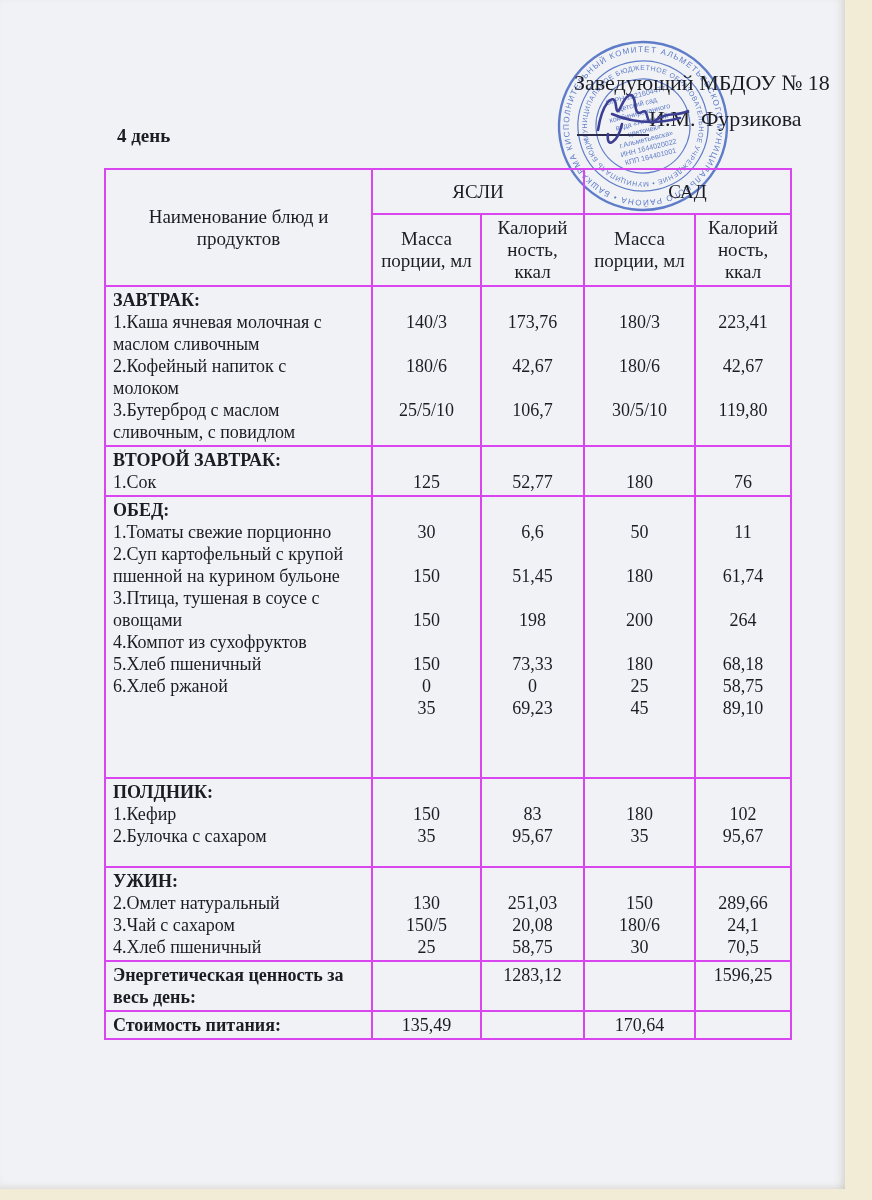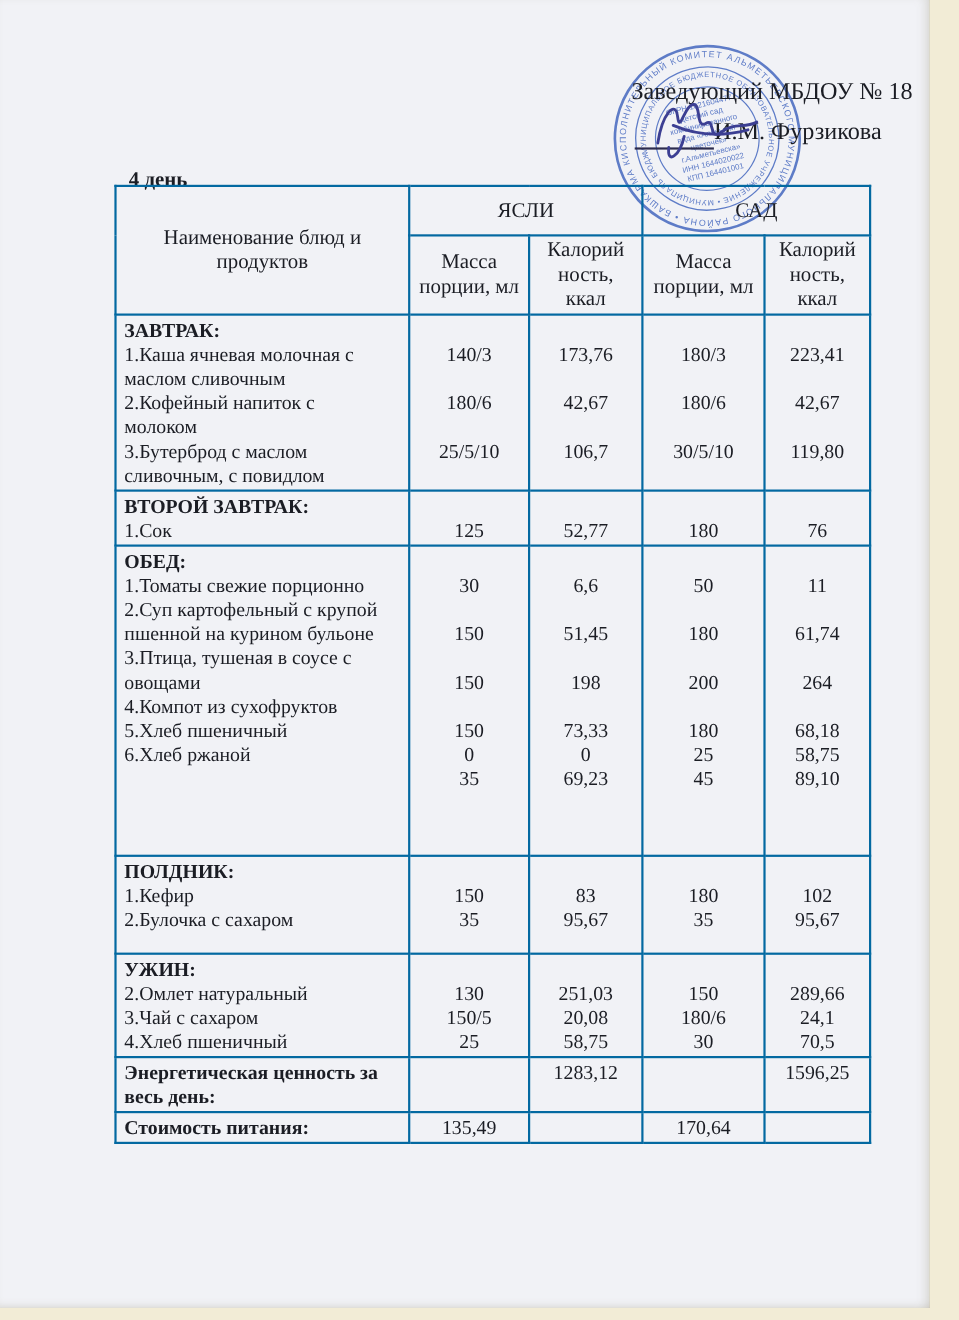--- a/index.html
+++ b/index.html
@@ -10,40 +10,40 @@
     font-family:"Liberation Serif", serif;
     color:#1b1d24;
   }
   .paper {
     position:absolute; left:0; top:0;
     width:845px; height:1189px;
     background:#f1f2f6;
     box-shadow: inset -8px 0 10px -6px rgba(120,110,80,.25), inset 0 -6px 8px -5px rgba(120,110,80,.18);
   }
   .day-label {
-    position:absolute; left:117px; top:153px;
+    position:absolute; left:117px; top:125px;
     font-size:19px; font-weight:bold;
   }
   
   .approval-line1 { position:absolute; left:574px; top:70px; font-size:22px; white-space:nowrap; }
   .approval-line2 { position:absolute; left:649px; top:106px; font-size:22px; white-space:nowrap; }
   .sig-line { position:absolute; left:577px; top:134px; width:72px; border-top:2px solid #2c2c4e; }
   .signature { position:absolute; left:590px; top:84px; width:116px; height:74px; }
   .stamp {
     position:absolute; left:556px; top:39px; width:174px; height:174px;
     transform:rotate(-14deg); opacity:.88;
   }
   .stamp text { fill:#4a6cc1; font-family:"Liberation Sans", sans-serif; }
   
   .menu-table {
     position:absolute; left:104px; top:168px;
     border-collapse:collapse; table-layout:fixed;
     width:686px; font-size:18px; line-height:22px;
   }
-  .menu-table td { border:2px solid #0369a1; vertical-align:top; padding:2px 7px; overflow:hidden; }
+  .menu-table td { border:2px solid #d946ef; vertical-align:top; padding:2px 7px; overflow:hidden; }
   .menu-table td.hdr { vertical-align:middle; text-align:center; font-size:19px; white-space:pre-line; padding:2px 3px; }
   .col-name  { width:267px; }
   .col-ym    { width:109px; }
   .col-yk    { width:103px; }
   .col-sm    { width:111px; }
   .col-sk    { width:96px; }
   .sec-title { font-weight:bold; white-space:pre-line; text-align:left; }
   .item { white-space:pre-line; text-align:left; }
   .val { text-align:center; white-space:pre-line; padding:2px 3px; }
 </style>

